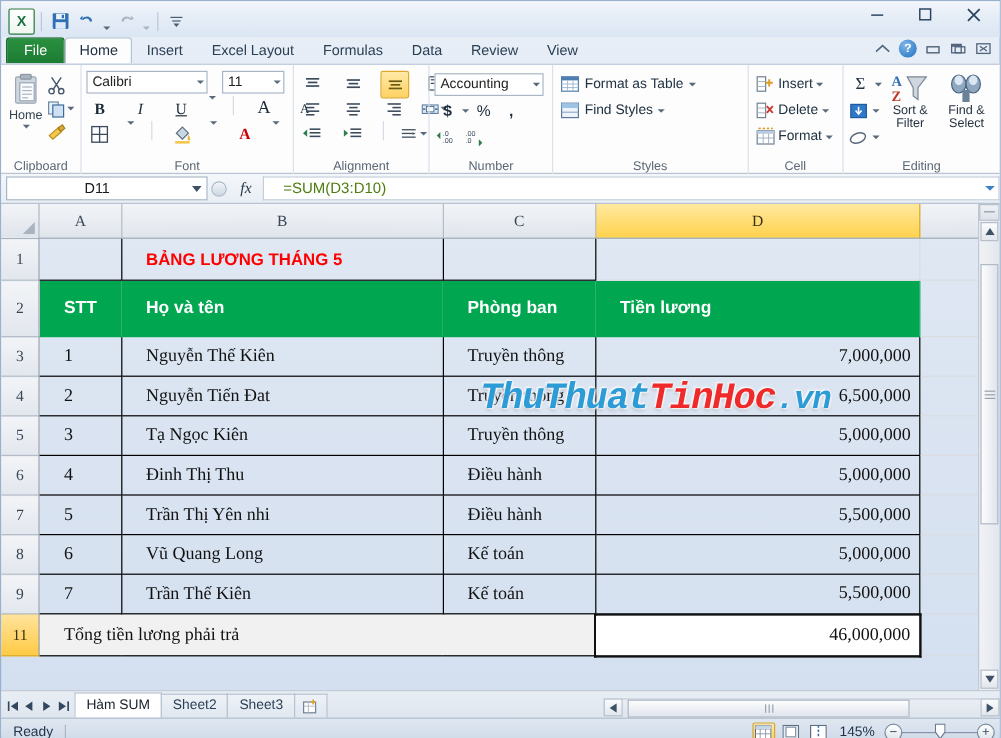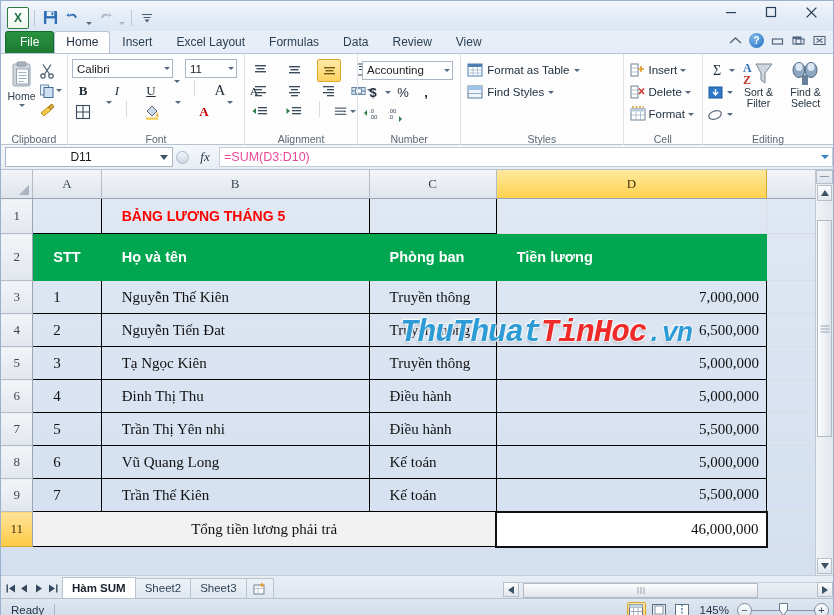--- a/index.html
+++ b/index.html
@@ -134,21 +134,21 @@
     width:168px;height:20px;margin-left:4px;background:#fff;border:1px solid #a9b6c6;
     display:flex;align-items:center;box-sizing:border-box;
   }
   .namebox .nv{flex:1;text-align:center;font-size:12px;color:#1b1b1b;}
   .namebox .nc{width:16px;display:flex;align-items:center;justify-content:center;}
   .fgrip{width:18px;display:flex;align-items:center;justify-content:center;}
   .fgrip .dot{width:11px;height:11px;border-radius:50%;background:linear-gradient(to bottom,#f3f6fa,#ccd6e2);border:1px solid #aebbc9;}
   .fxlbl{width:28px;text-align:center;font-family:"Liberation Serif",serif;font-style:italic;font-size:13px;color:#2b3a48;}
   .fxinput{
     flex:1;height:20px;background:#fff;border:1px solid #c4cedb;border-right:none;
-    display:flex;align-items:center;padding-left:4px;font-size:12.5px;color:#ec4899;box-sizing:border-box;
+    display:flex;align-items:center;padding-left:16px;font-size:12.5px;color:#4d7c0f;box-sizing:border-box;
   }
   .fbarcar{width:16px;height:20px;background:#fff;border:1px solid #c4cedb;border-left:none;
     display:flex;align-items:center;justify-content:center;box-sizing:border-box;}
   .fbarcar i{border-left:4px solid transparent;border-right:4px solid transparent;border-top:4px solid #3b82c4;}
 
   
   .gridwrap{position:relative;height:calc(615px - 30px - 22px - 90px - 24px - 22px - 22px);overflow:hidden;}
   table.grid{border-collapse:collapse;table-layout:fixed;}
   .colhdr td{
     height:26px;background:linear-gradient(to bottom,#f2f4f7,#e0e5ec);
@@ -172,21 +172,21 @@
     font-size:15px;color:#111;padding:0 20px;font-family:"Liberation Serif",serif;
     white-space:nowrap;overflow:hidden;
   }
   td.cell.bord{border:1px solid #000;}
   td.cell.hdrcell{
     background:#00a650;color:#fff;font-weight:bold;font-family:"Liberation Sans",sans-serif;
     font-size:14.5px;border:1px solid #00a650;
   }
   td.cell.num{text-align:right;padding-right:7px;}
   td.cell.title{color:#ff0000;font-weight:bold;font-family:"Liberation Sans",sans-serif;font-size:14px;}
-  td.cell.totlabel{text-align:center;background:#f1f1f1;border:1px solid #000;font-size:15px;}
+  td.cell.totlabel{text-align:left;background:#f1f1f1;border:1px solid #000;font-size:15px;}
   td.cell.selcell{
     background:#fff;border:2px solid #111;text-align:right;padding-right:7px;position:relative;
   }
 
   .watermark{
     position:absolute;left:399px;top:145px;z-index:30;pointer-events:none;
     font-family:Liberation Mono, monospace;font-weight:bold;font-style:italic;
     font-size:31px;letter-spacing:-1px;white-space:nowrap;
     text-shadow:0 0 2px #fff,1px 1px 2px #fff,-1px -1px 2px #fff,0 2px 3px rgba(0,0,0,.25);
   }
@@ -216,21 +216,21 @@
     border-top:1px solid #c3ccd7;
   }
   .navbtns{display:flex;align-items:center;height:20px;padding:0 3px;gap:1px;}
   .navb{width:13px;height:14px;display:flex;align-items:center;justify-content:center;color:#34495f;}
   .stab{
     height:19px;line-height:19px;padding:0 9px;font-size:11.5px;color:#2b3f55;
     background:linear-gradient(to bottom,#eef2f7,#e0e7f0);
     border:1px solid #b9c4d1;border-bottom:none;margin-right:-1px;
     transform:skewX(0deg);
   }
-  .stab.active{background:#fff;color:#17202a;font-weight:bold;height:20px;line-height:20px;}
+  .stab.active{background:#fff;color:#17202a;font-weight:normal;height:20px;line-height:20px;}
   .stab.newsheet{padding:0 6px;display:flex;align-items:center;}
   .hsb{position:absolute;right:0;bottom:0;height:17px;width:330px;display:flex;align-items:center;}
   .hsb .harrow{width:16px;height:15px;display:flex;align-items:center;justify-content:center;
     background:linear-gradient(to bottom,#fbfcfd,#e2e7ee);border:1px solid #b6bfca;box-sizing:border-box;}
   .hsb .htrack{flex:1;height:15px;background:linear-gradient(to bottom,#eaeef4,#dfe5ed);border-top:1px solid #c7cfd9;position:relative;}
   .hsb .hthumb{position:absolute;left:4px;top:0;width:235px;height:15px;
     background:linear-gradient(to bottom,#fdfdfe,#dfe4ec);border:1px solid #b0bac5;box-sizing:border-box;}
   .hsb .hthumb .grip{position:absolute;left:50%;top:50%;transform:translate(-50%,-50%);}
   .hsb .hthumb .grip i{display:inline-block;width:1px;height:7px;background:#9aa4b0;margin:0 1px;}
 

